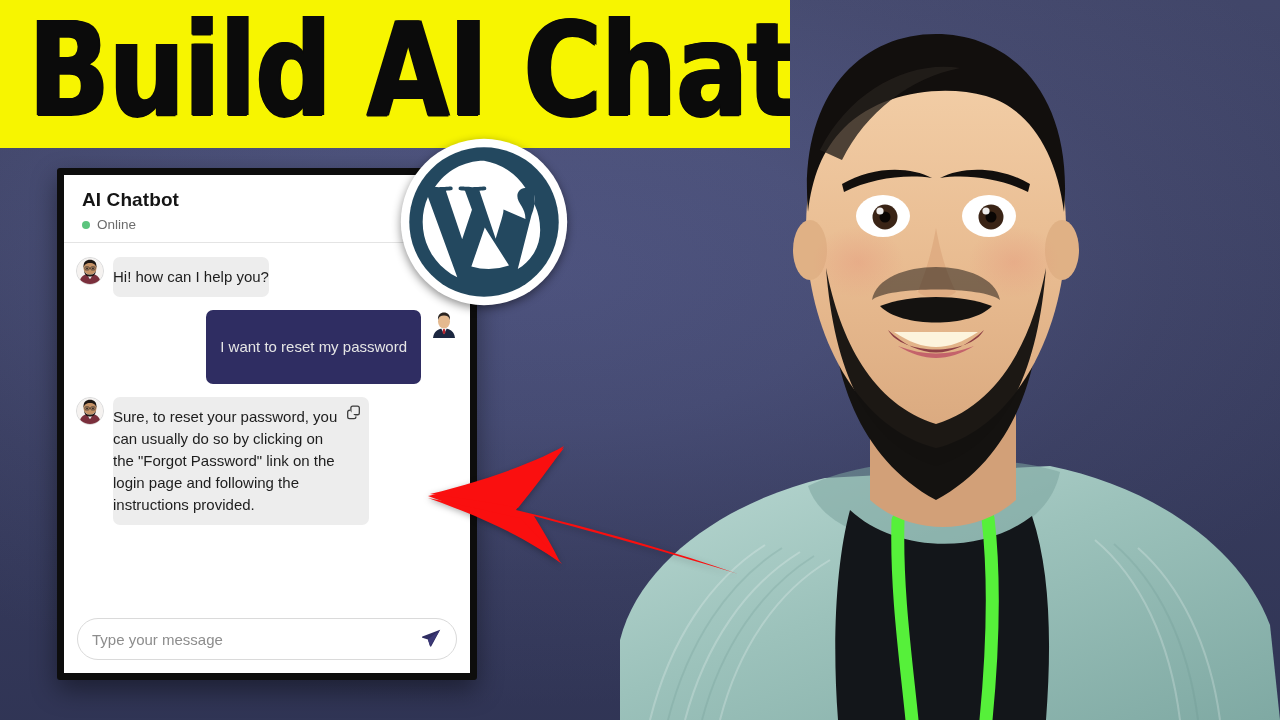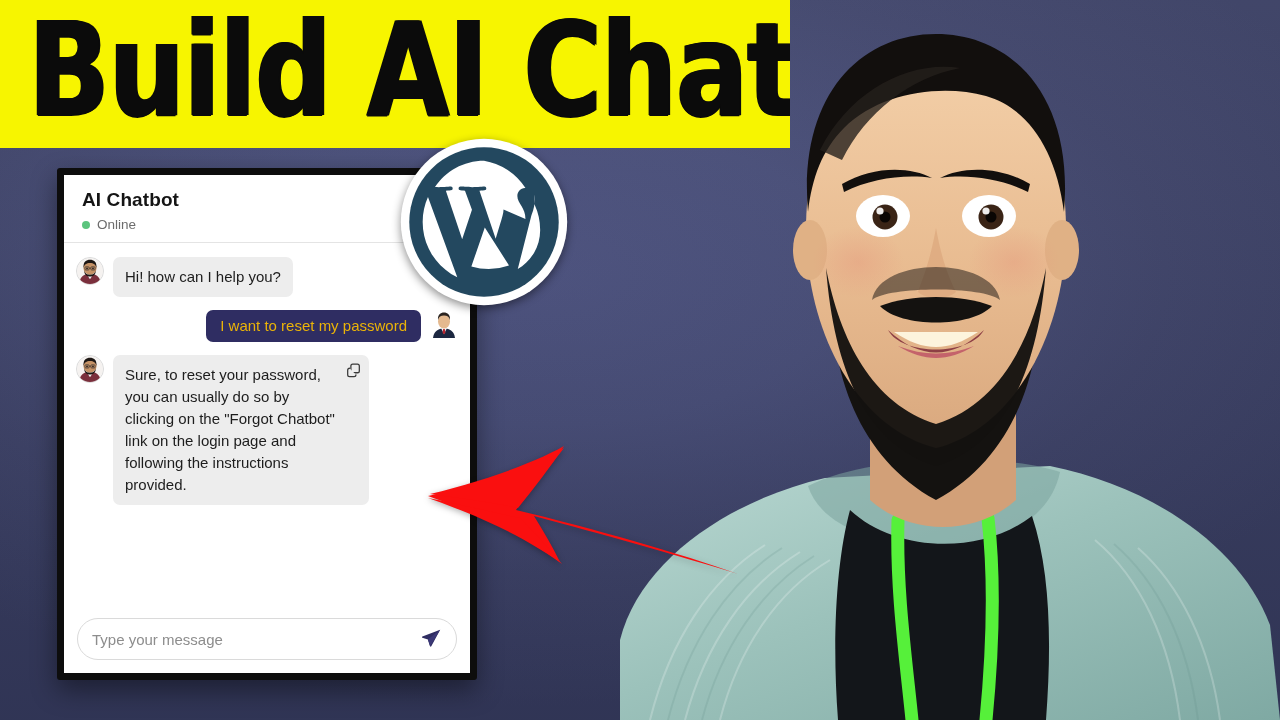--- a/index.html
+++ b/index.html
@@ -104,28 +104,28 @@
   .avatar{
     width:28px; height:28px; border-radius:50%;
     flex:0 0 auto; overflow:hidden;
     border:1px solid #dcdcdc; background:#f3f3f3;
   }
   .avatar.user{ border:none; background:transparent; border-radius:2px; }
 
   .bubble{
     max-width:252px;
     border-radius:7px;
-    padding:9px 12px;
+    padding:9px 0;
     font-size:15px;
     line-height:1.47;
     position:relative;
     word-wrap:break-word;
   }
   .bubble.bot{ background:#ededed; color:#1d1d1d; }
-  .bubble.user{ background:#2f2d62; color:#eab308; padding:5px 14px; }
+  .bubble.user{ background:#2f2d62; color:#e5e5e5; padding:26px 14px; }
   .bubble.long{ padding-right:30px; max-width:256px; }
 
   .copy-icon{
     position:absolute; top:7px; right:8px;
     width:15px; height:15px; cursor:pointer;
   }
 
   #composer{
     flex:0 0 auto; padding:11px 13px 13px 13px; background:#fff;
   }
@@ -313,21 +313,21 @@
           <path d="M7 11 C6.5 4 10 2 14 2 C18 2 21.5 4 21 11 C20 7 18 5.5 14 5.5 C10 5.5 8 7 7 11 Z" fill="#1d1714"></path>
           <path d="M7.5 13 C8 18.5 10.5 20 14 20 C17.5 20 20 18.5 20.5 13 C19.5 17 17 18 14 18 C11 18 8.5 17 7.5 13 Z" fill="#1d1714"></path>
           <rect x="8.5" y="9.5" width="4.6" height="3.4" rx="1" fill="none" stroke="#3a3330" stroke-width=".8"></rect>
           <rect x="14.9" y="9.5" width="4.6" height="3.4" rx="1" fill="none" stroke="#3a3330" stroke-width=".8"></rect>
           <line x1="13.1" y1="11" x2="14.9" y2="11" stroke="#3a3330" stroke-width=".8"></line>
           <circle cx="10.8" cy="11.2" r="1" fill="#2a2220"></circle>
           <circle cx="17.2" cy="11.2" r="1" fill="#2a2220"></circle>
         </svg>
       </span>
       <div class="bubble bot long">
-        <span>Sure, to reset your password, you can usually do so by clicking on the "Forgot Chatbot" link on the login page and following the instructions provided.</span>
+        <span>Sure, to reset your password, you can usually do so by clicking on the "Forgot Password" link on the login page and following the instructions provided.</span>
         <span class="copy-icon">
           <svg viewBox="0 0 16 16" width="15" height="15" xmlns="http://www.w3.org/2000/svg">
             <rect x="5.2" y="1.2" width="9" height="9.2" rx="2" fill="none" stroke="#3a3a3a" stroke-width="1.35"></rect>
             <path d="M10.6 12.6 A2 2 0 0 1 8.6 14.6 H3.8 A2 2 0 0 1 1.8 12.6 V7.6 A2 2 0 0 1 3.8 5.6" fill="#ededed" stroke="#3a3a3a" stroke-width="1.35" stroke-linecap="round"></path>
           </svg>
         </span>
       </div>
     </div>
 
   </div>

